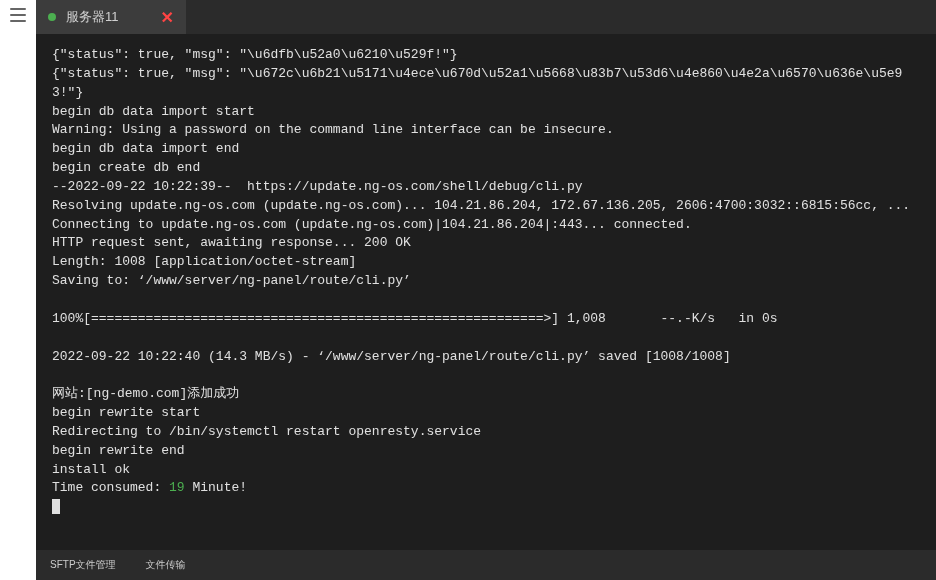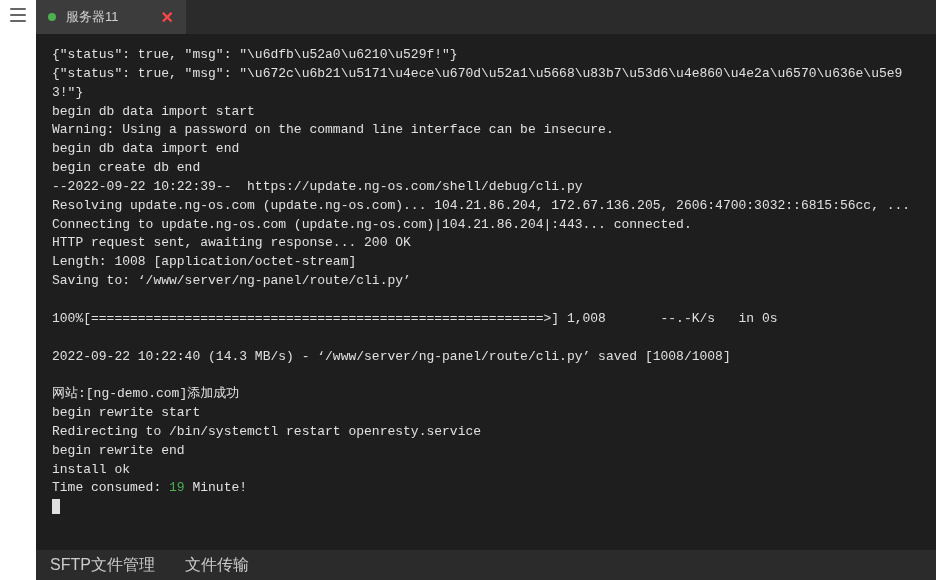--- a/index.html
+++ b/index.html
@@ -93,21 +93,21 @@
     .bottom-bar {
       height: 30px;
       background: #2b2b2b;
       display: flex;
       align-items: center;
       padding: 0 14px;
       gap: 30px;
     }
     .bottom-item {
       color: #cccccc;
-      font-size: 16px;
+      font-size: 10px;
       font-family: 'Microsoft YaHei', sans-serif;
       cursor: pointer;
     }
   </style>
 </head>
 <body>
 
 <div class="left-sidebar">
   <div class="menu-icon">
     <span></span>

